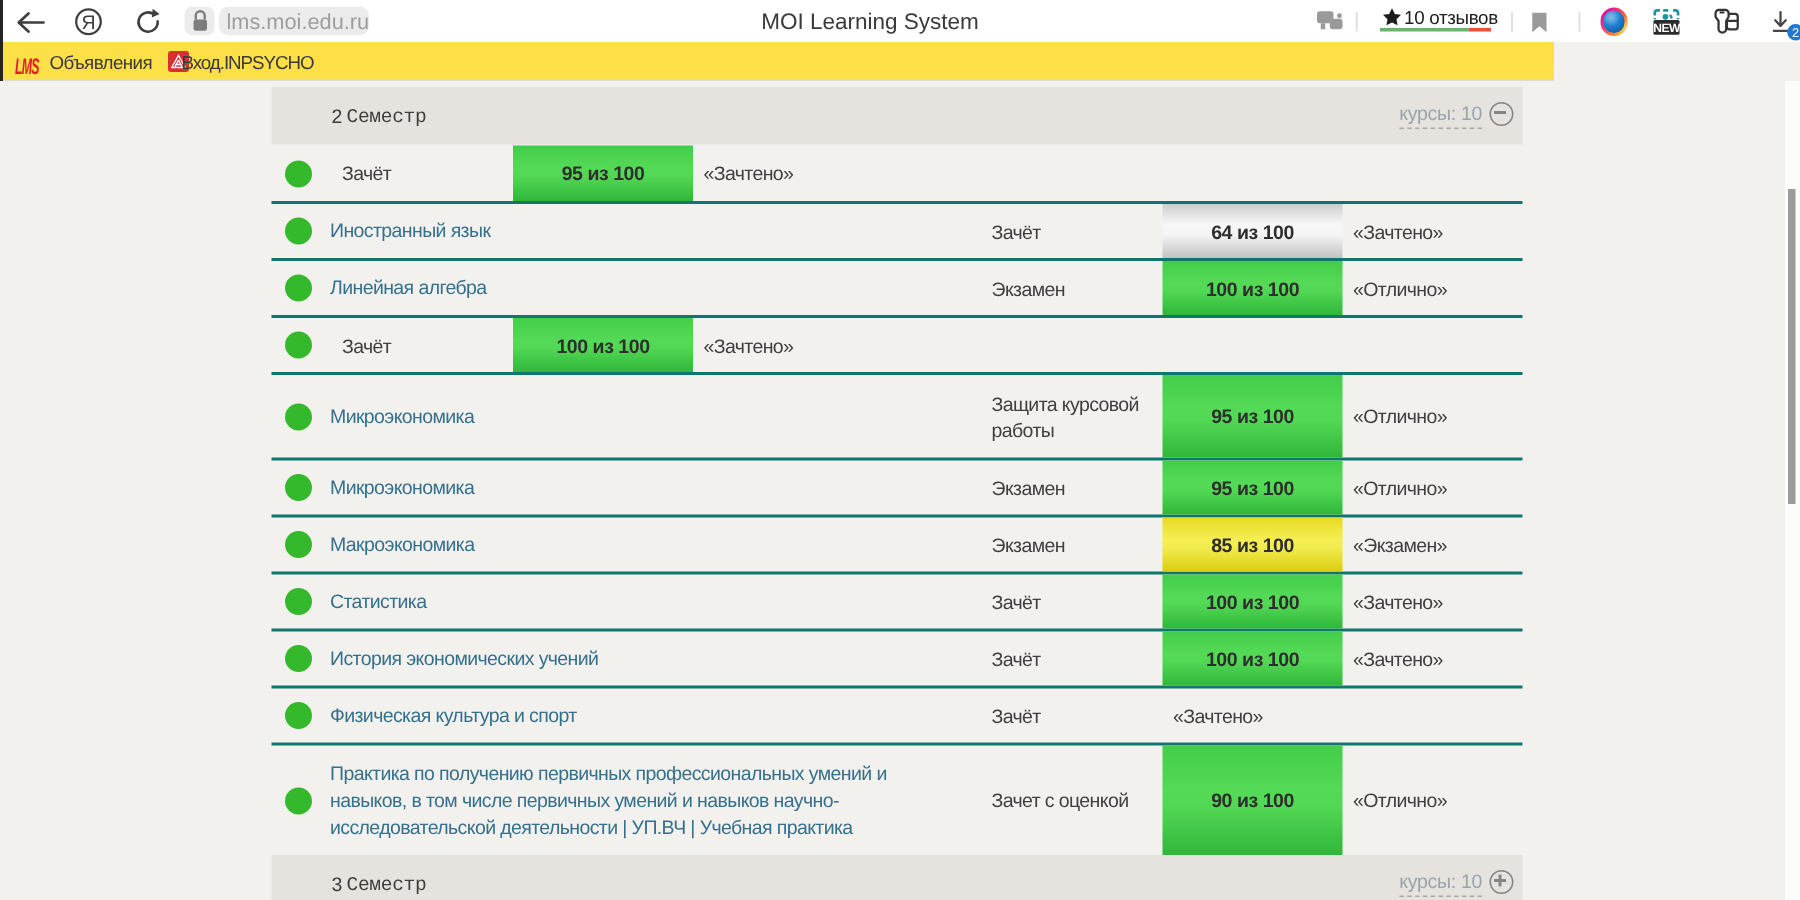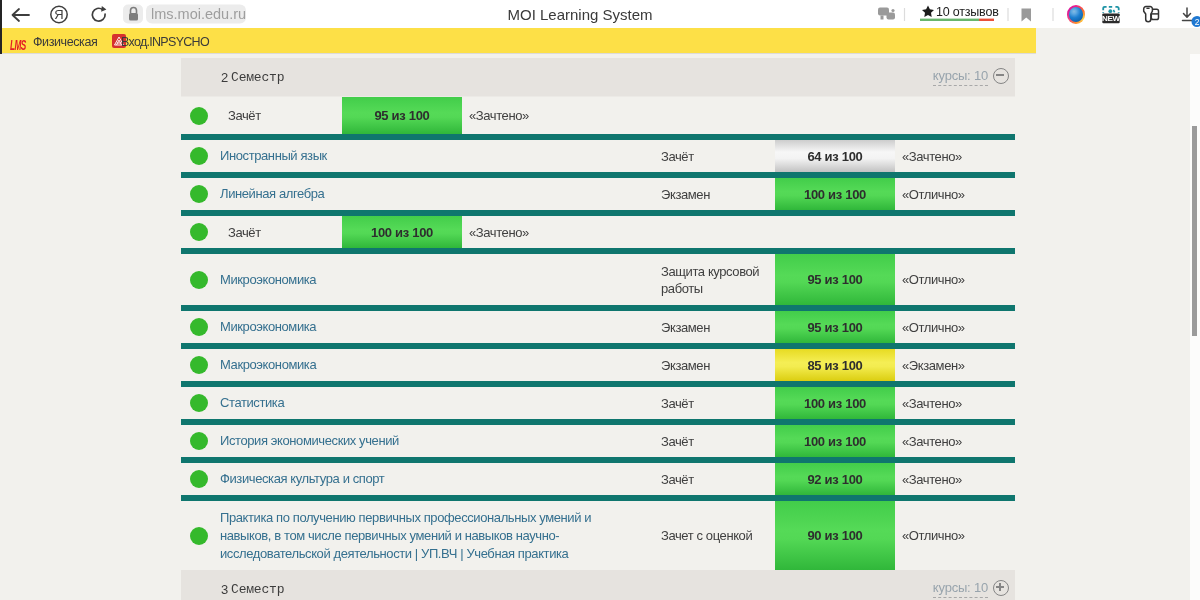--- a/index.html
+++ b/index.html
@@ -11,21 +11,21 @@
   .content { position:absolute; left:0; top:54px; width:1200px; height:546px; background:#f2f1ed; }
   .table { position:absolute; left:181px; top:4px; width:834px; }
   .shead { height:38px; background:#e6e3df; display:flex; align-items:center; font-size:13px; color:#3c3c3c; letter-spacing:-0.2px; }
   .shead .num { margin-left:40px; }
   .shead .sem { margin-left:3px;font-family:Liberation Mono, monospace; }
   .shead .right { margin-left:auto; display:flex; margin-right:6px; }
   .kursy { color:#98a4ad; font-size:13px; border-bottom:1px dashed #a8a8a8; padding-bottom:2px; }
   .circbtn { width:16px; height:16px; border:1.7px solid #858585; border-radius:50%; margin-left:5px; position:relative; }
   .circbtn::before { content:""; position:absolute; left:2.4px; top:5.4px; width:8px; height:1.9px; background:#858585; }
   .circbtn.plus::after { content:""; position:absolute; left:5.4px; top:2.4px; width:1.9px; height:8px; background:#858585; }
-  .row { display:flex; align-items:center; border-top:6px solid #0f766e; height:38px; font-size:13px; letter-spacing:-0.4px; }
+  .row { display:flex; align-items:center; border-top:2px solid #0f766e; height:38px; font-size:13px; letter-spacing:-0.4px; }
   .row.first { border-top:1px solid #eceae6; }
   .dotcol { width:39px; flex:none; display:flex; align-items:center; }
   .dot { width:18px; height:18px; border-radius:50%; background:#35b92c; margin-left:9px; }
   .name { width:433px; flex:none; color:#35708f; line-height:18px; padding-right:20px; }
   .type { width:122px; flex:none; color:#3f3f3f; padding-left:8px; line-height:17px; }
   .badge { width:120px; flex:none; align-self:stretch; display:flex; align-items:center; justify-content:center; font-weight:bold; font-size:13px; color:#2e2e2e; letter-spacing:-0.3px; }
   .badge.green { background:linear-gradient(180deg,#42cd4a 0%,#55da57 42%,#53d855 55%,#30b73a 100%); }
   .badge.gray { background:linear-gradient(180deg,#cdcdcd 0%,#f7f7f7 38%,#f3f3f3 58%,#c2c2c2 100%); }
   .badge.yellow { background:linear-gradient(180deg,#e7db22 0%,#f5ee55 42%,#f3ec50 55%,#dbce10 100%); }
   .grade { width:120px; flex:none; color:#3f3f3f; padding-left:7px; }
@@ -131,21 +131,20 @@
         <div class="type">Зачёт</div>
         <div class="badge green">100 из 100</div>
         <div class="grade">«Зачтено»</div>
       </div>
       <div class="row">
         <div class="dotcol">
           <div class="dot"></div>
         </div>
         <div class="name">Физическая культура и спорт</div>
         <div class="type">Зачёт</div>
-        <div class="badge green">92 из 100</div>
         <div class="grade">«Зачтено»</div>
       </div>
       <div class="row" style="height:75px">
         <div class="dotcol">
           <div class="dot"></div>
         </div>
         <div class="name">Практика по получению первичных профессиональных умений и<br>навыков, в том числе первичных умений и навыков научно-<br>исследовательской деятельности | УП.ВЧ | Учебная практика</div>
         <div class="type">Зачет с оценкой</div>
         <div class="badge green">90 из 100</div>
         <div class="grade">«Отлично»</div>
@@ -211,20 +210,20 @@
       <path d="M1187 8 v9 M1183.5 13.5 l3.5 3.8 3.5 -3.8 M1182.5 20.5 h9" stroke="#454545" stroke-width="1.5" fill="none" stroke-linecap="round" stroke-linejoin="round"></path>
       <circle cx="1197" cy="21.5" r="5.5" fill="#1f78d1"></circle>
       <text x="1197" y="24.5" font-size="8.5" fill="#fff" text-anchor="middle" font-family="Liberation Sans, sans-serif">2</text>
     </svg>
     <div class="browicon">
       <div class="browinner"></div>
     </div>
   </div>
   <div class="bookmarks">
     <span class="lmslogo">LMS</span>
-    <span class="bktext" style="left:33px">Физическая</span>
+    <span class="bktext" style="left:33px">Объявления</span>
     <span class="inpicon"><svg width="14" height="14" viewBox="0 0 14 14">
         <rect width="14" height="14" rx="2" fill="#d6312f"></rect>
         <path d="M7 3 L11.5 11 H2.5 Z M7 6 L9.5 11 M7 6 L4.5 11 M4.8 9 h4.4" stroke="#ffffff" stroke-width="0.9" fill="none"></path>
       </svg></span>
     <span class="bktext" style="left:121px; letter-spacing:-0.7px">Вход.INPSYCHO</span>
   </div>
   <div class="darkedge"></div>
 
 </body></html>

